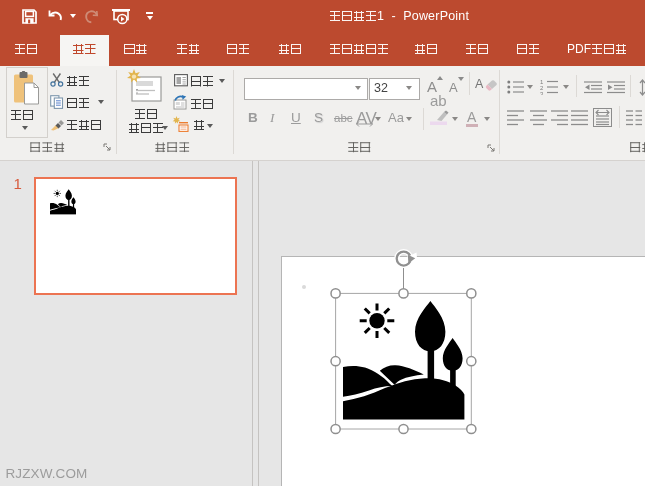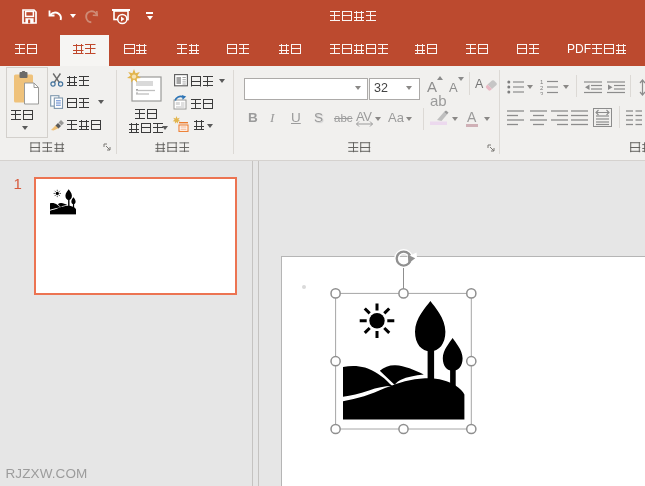--- a/index.html
+++ b/index.html
@@ -50,21 +50,21 @@
 </svg>
 <svg class="abs" style="left:111px;top:8px" width="20" height="17" viewBox="0 0 20 17">
  <rect x="1" y="1" width="18" height="2" fill="#fff"></rect>
  <rect x="3" y="3" width="14" height="8.5" fill="none" stroke="#fff" stroke-width="1.6"></rect>
  <circle cx="11.3" cy="11" r="4.6" fill="#BC4A2F" stroke="#fff" stroke-width="1.5"></circle>
  <path d="M10 8.6 L13.5 11 L10 13.4 z" fill="#fff"></path>
 </svg>
 <div class="abs" style="left:146px;top:12px;width:7px;height:1.6px;background:#fff"></div>
 <div class="abs dd" style="left:146.5px;top:16px;border-top-color:#fff;border-left-width:3px;border-right-width:3px"></div>
 
-<div class="abs ttxt" style="left:329px;top:9px;letter-spacing:.2px"><span class="z zw p1"></span><span class="z zw p2"></span><span class="z zw p3"></span><span class="z zw p1"></span></div>
+<div class="abs ttxt" style="left:329px;top:9px;letter-spacing:.2px"><span class="z zw p1"></span><span class="z zw p2"></span><span class="z zw p3"></span><span class="z zw p1"></span><span style="font-size:12.5px">1&nbsp;&nbsp;-&nbsp;&nbsp;PowerPoint</span></div>
 
 <div class="abs seltab" style="left:60px;top:35px;width:49px;height:31px"></div>
 <div class="abs tab" style="left:6px;width:40px;font-weight:bold"><span class="z zw p1"></span><span class="z zw p2"></span></div>
 <div class="abs tab" style="left:60px;width:49px"><span class="z zr p3"></span><span class="z zr p1"></span></div>
 <div class="abs tab" style="left:111px;width:49px"><span class="z zw p2"></span><span class="z zw p3"></span></div>
 <div class="abs tab" style="left:163px;width:50px"><span class="z zw p1"></span><span class="z zw p3"></span></div>
 <div class="abs tab" style="left:213px;width:50px"><span class="z zw p2"></span><span class="z zw p1"></span></div>
 <div class="abs tab" style="left:265px;width:50px"><span class="z zw p3"></span><span class="z zw p2"></span></div>
 <div class="abs tab" style="left:322px;width:74px"><span class="z zw p1"></span><span class="z zw p2"></span><span class="z zw p3"></span><span class="z zw p2"></span><span class="z zw p1"></span></div>
 <div class="abs tab" style="left:401px;width:50px"><span class="z zw p3"></span><span class="z zw p2"></span></div>
@@ -186,21 +186,21 @@
 <div class="abs" style="left:475px;top:77px;font-size:12.5px;color:#757575">A</div>
 <svg class="abs" style="left:482px;top:78px" width="16" height="16" viewBox="0 0 16 16">
     <path d="M5.5 6.5 L10 2.5 Q11 1.8 12 2.5 L14.5 5 Q15.2 6 14.5 7 L10 11 z" fill="#C6C6C6"></path>
     <path d="M5.5 6.5 L10 11 L8.5 12.3 Q7.5 13 6.5 12.3 L4.2 10 Q3.5 9 4.2 8z" fill="#E8B9C4"></path>
   </svg>
 <div class="abs lbtn" style="left:248px;top:110px;font-weight:bold;font-size:13.5px">B</div>
 <div class="abs lbtn" style="left:270px;top:110px;font-style:italic;font-size:13.5px;font-family:'Liberation Serif',serif">I</div>
 <div class="abs lbtn" style="left:291px;top:110px;font-size:13.5px;text-decoration:underline">U</div>
 <div class="abs lbtn" style="left:314px;top:110px;font-size:13.5px;text-shadow:1px 1px 1px #ccc">S</div>
 <div class="abs lbtn" style="left:334px;top:112px;font-size:11.5px;text-decoration:line-through">abc</div>
-<div class="abs lbtn" style="left:356px;top:109px;font-size:13px;letter-spacing:-.5px">AV</div>
+<div class="abs lbtn" style="left:356px;top:109px;font-size:17px;letter-spacing:-.5px">AV</div>
 <svg class="abs" style="left:356px;top:121px" width="17" height="6" viewBox="0 0 17 6">
     <path d="M3 0.5 L0.5 3 L3 5.5 M14 0.5 L16.5 3 L14 5.5 M0.5 3 H16.5" fill="none" stroke="#9B9B9B" stroke-width="1"></path>
   </svg>
 <div class="abs dd ddg" style="left:375px;top:117px;border-left-width:3px;border-right-width:3px"></div>
 <div class="abs lbtn" style="left:388px;top:110px;font-size:13px">Aa</div>
 <div class="abs dd ddg" style="left:406px;top:117px;border-left-width:3px;border-right-width:3px"></div>
 <div class="abs" style="left:423px;top:108px;width:1px;height:22px;background:#DCD9D5"></div>
 <div class="abs lbtn" style="left:430px;top:92px;font-size:15px">ab</div>
 <svg class="abs" style="left:429px;top:108px" width="22" height="18" viewBox="0 0 22 18">
     <rect x="1" y="13.5" width="17" height="3.5" fill="#ECD9EE"></rect>

